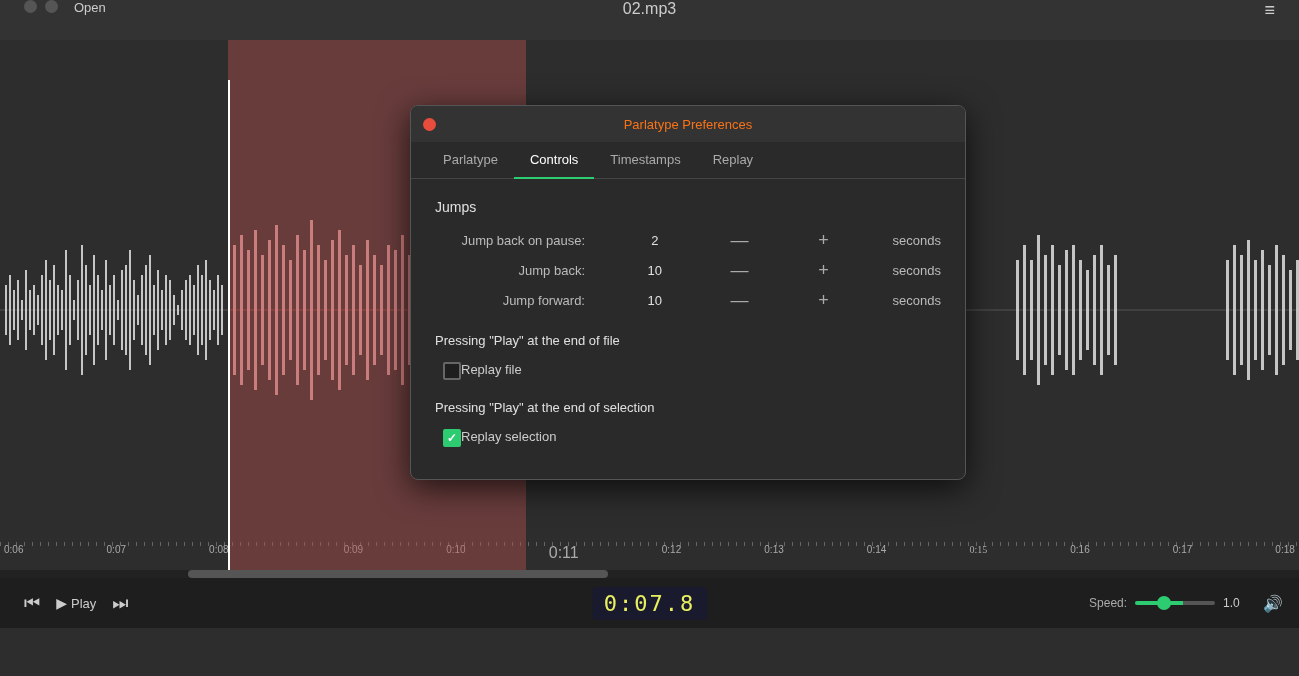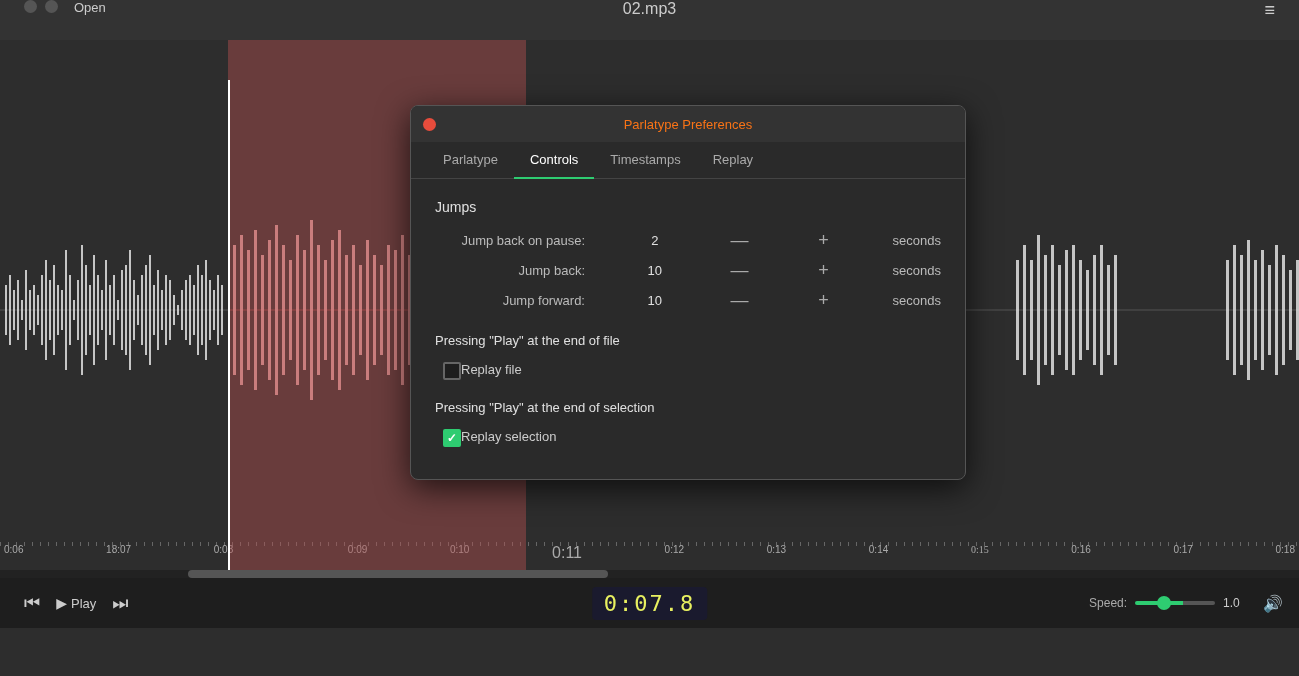--- a/index.html
+++ b/index.html
@@ -526,21 +526,21 @@
       <rect x="756" y="165" width="3" height="110"></rect>
       <rect x="763" y="180" width="3" height="80"></rect>
       <rect x="770" y="170" width="3" height="100"></rect>
     </g>
   </svg>
 
   <div style="position:absolute; bottom:8px; left:0; right:0; height:20px;">
     <div style="position:absolute; top:0; left:0; right:0; height:4px; background: repeating-linear-gradient(90deg, #666 0px, #666 1px, transparent 1px, transparent 8px);"></div>
     <div style="position:absolute; bottom:0; left:0; right:0; display:flex; justify-content:space-between; padding:0 4px;">
       <span style="font-size:10px;color:#aaa;">0:06</span>
-      <span style="font-size:10px;color:#aaa;">18:07</span>
+      <span style="font-size:10px;color:#aaa;">0:07</span>
       <span style="font-size:10px;color:#aaa;">0:08</span>
       <span style="font-size:10px;color:#aaa;margin-left:32px;">0:09</span>
       <span style="font-size:10px;color:#aaa;">0:10</span>
       <span style="font-size:16px;color:#aaa;">0:11</span>
       <span style="font-size:10px;color:#aaa;">0:12</span>
       <span style="font-size:10px;color:#aaa;">0:13</span>
       <span style="font-size:10px;color:#aaa;">0:14</span>
       <span style="font-size:10px;color:#aaa;font-family:Liberation Serif, serif;">0:15</span>
       <span style="font-size:10px;color:#aaa;text-align:right;">0:16</span>
       <span style="font-size:10px;color:#aaa;">0:17</span>

